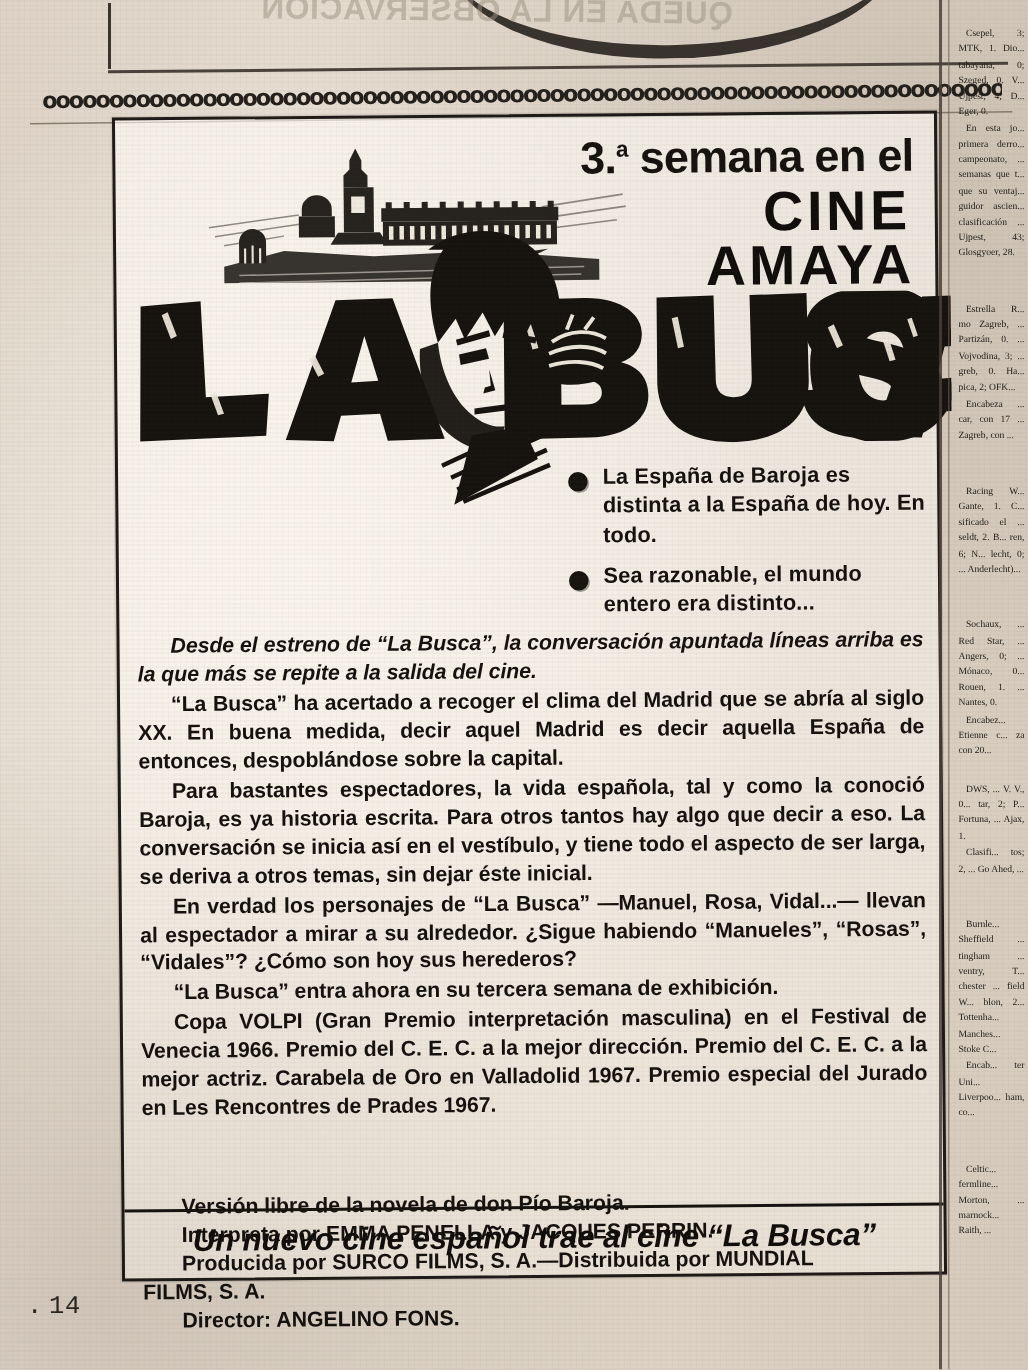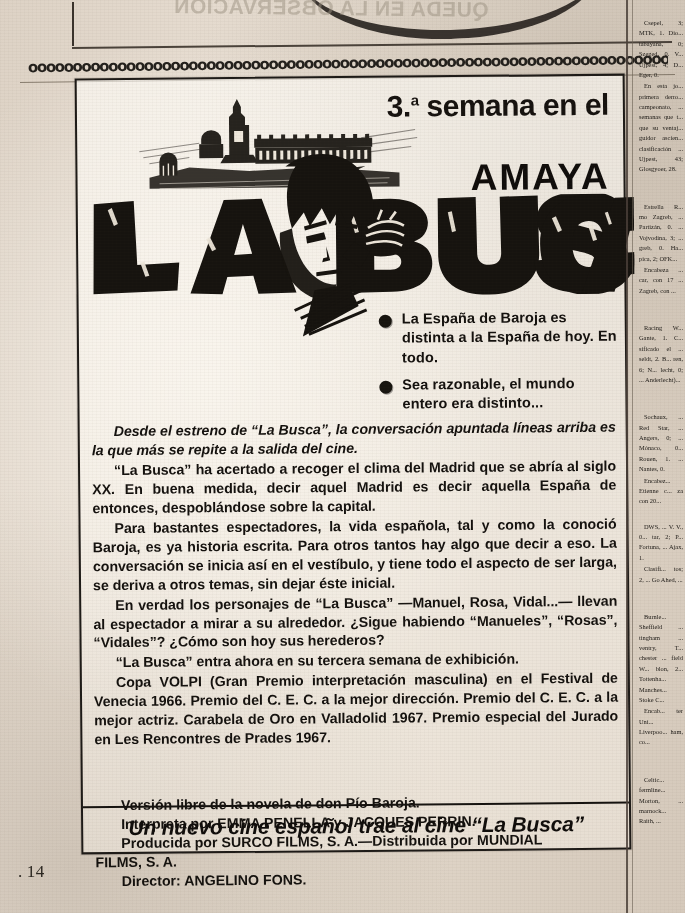--- a/index.html
+++ b/index.html
@@ -118,21 +118,21 @@
     border-top:2px solid #15120f;
     display:flex;align-items:center;justify-content:center;
   }
   .tagline span{
     font-size:21px;font-weight:700;font-style:italic;color:#100d0b;
     letter-spacing:-.2px;white-space:nowrap;
   }
 
   .folio{
     position:absolute;left:18px;top:862px;font-size:17px;color:#2a2620;
-    font-family:Liberation Serif, serif;letter-spacing:.5px;
+    font-family:Liberation Mono, monospace;letter-spacing:.5px;
   }
   .folio .dot-pre{margin-right:4px;}
 
   
   .col-rule-a{position:absolute;left:626px;top:0;width:2px;height:913px;background:#4a4038;opacity:.85;}
   .col-rule-b{position:absolute;left:632px;top:0;width:1px;height:913px;background:#6b6054;opacity:.6;}
   .rcol{
     position:absolute;left:636px;top:0;width:49px;height:913px;
     overflow:hidden;font-size:6.4px;line-height:1.62;color:#1d1a16;
     font-family:"Liberation Serif",serif;text-align:justify;
@@ -220,20 +220,21 @@
             <path d="M30 62 a9 9 0 0 1 18 0 l0 14 l-18 0 z"></path>
             <g stroke="#efe8dc" stroke-width="1.4">
               <path d="M34 66 l0 10 M39 64 l0 12 M44 66 l0 10"></path>
             </g>
 
             <path d="M196 66 l30 -6 l-6 10 l16 -2 l-26 12 z"></path>
           </g>
         </svg>
 
         <div class="h-sem"><span class="ord">3.</span><span class="sup">a</span><span> semana en el</span></div>
+        <div class="h-cine">CINE</div>
         <div class="h-amaya">AMAYA</div>
       </div>
 
       <div class="logoband">
         <svg class="busca" viewBox="0 0 548 100">
           <g fill="#16130f">
 
             <path d="M8 6 l40 -3 l3 64 l42 -2 l-2 28 l-84 3 z"></path>
 
             <path d="M104 96 l34 -93 l38 -1 l34 94 l-38 1 l-5 -18 l-26 1 l-5 17 z M148 58 l18 -1 l-9 -30 z"></path>

